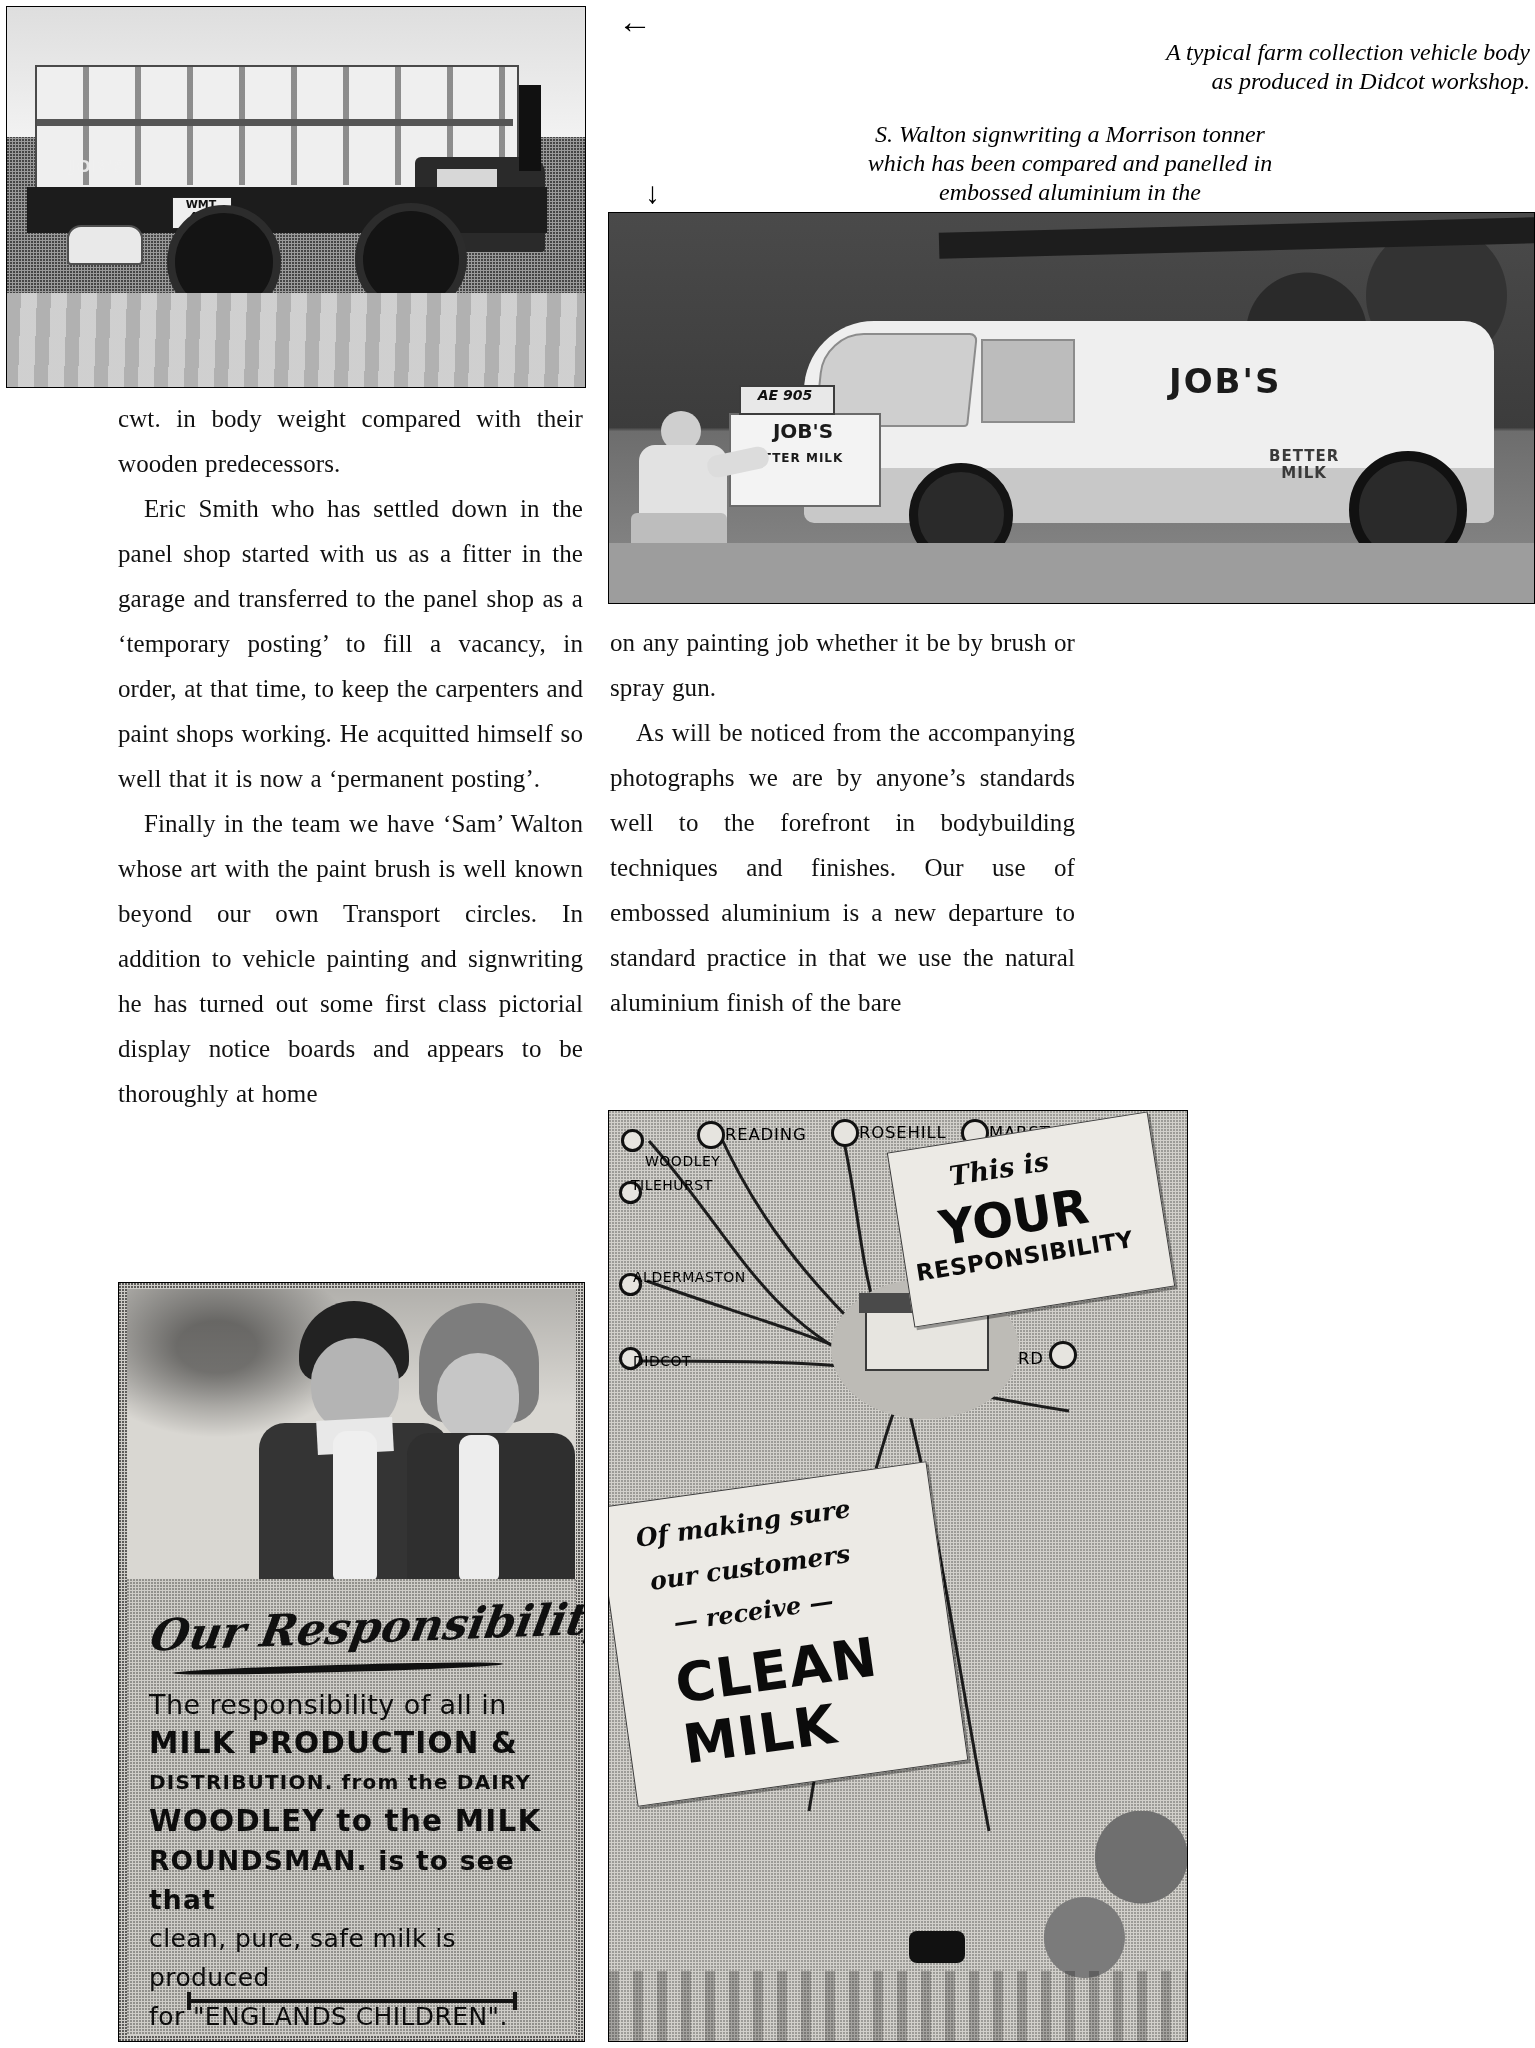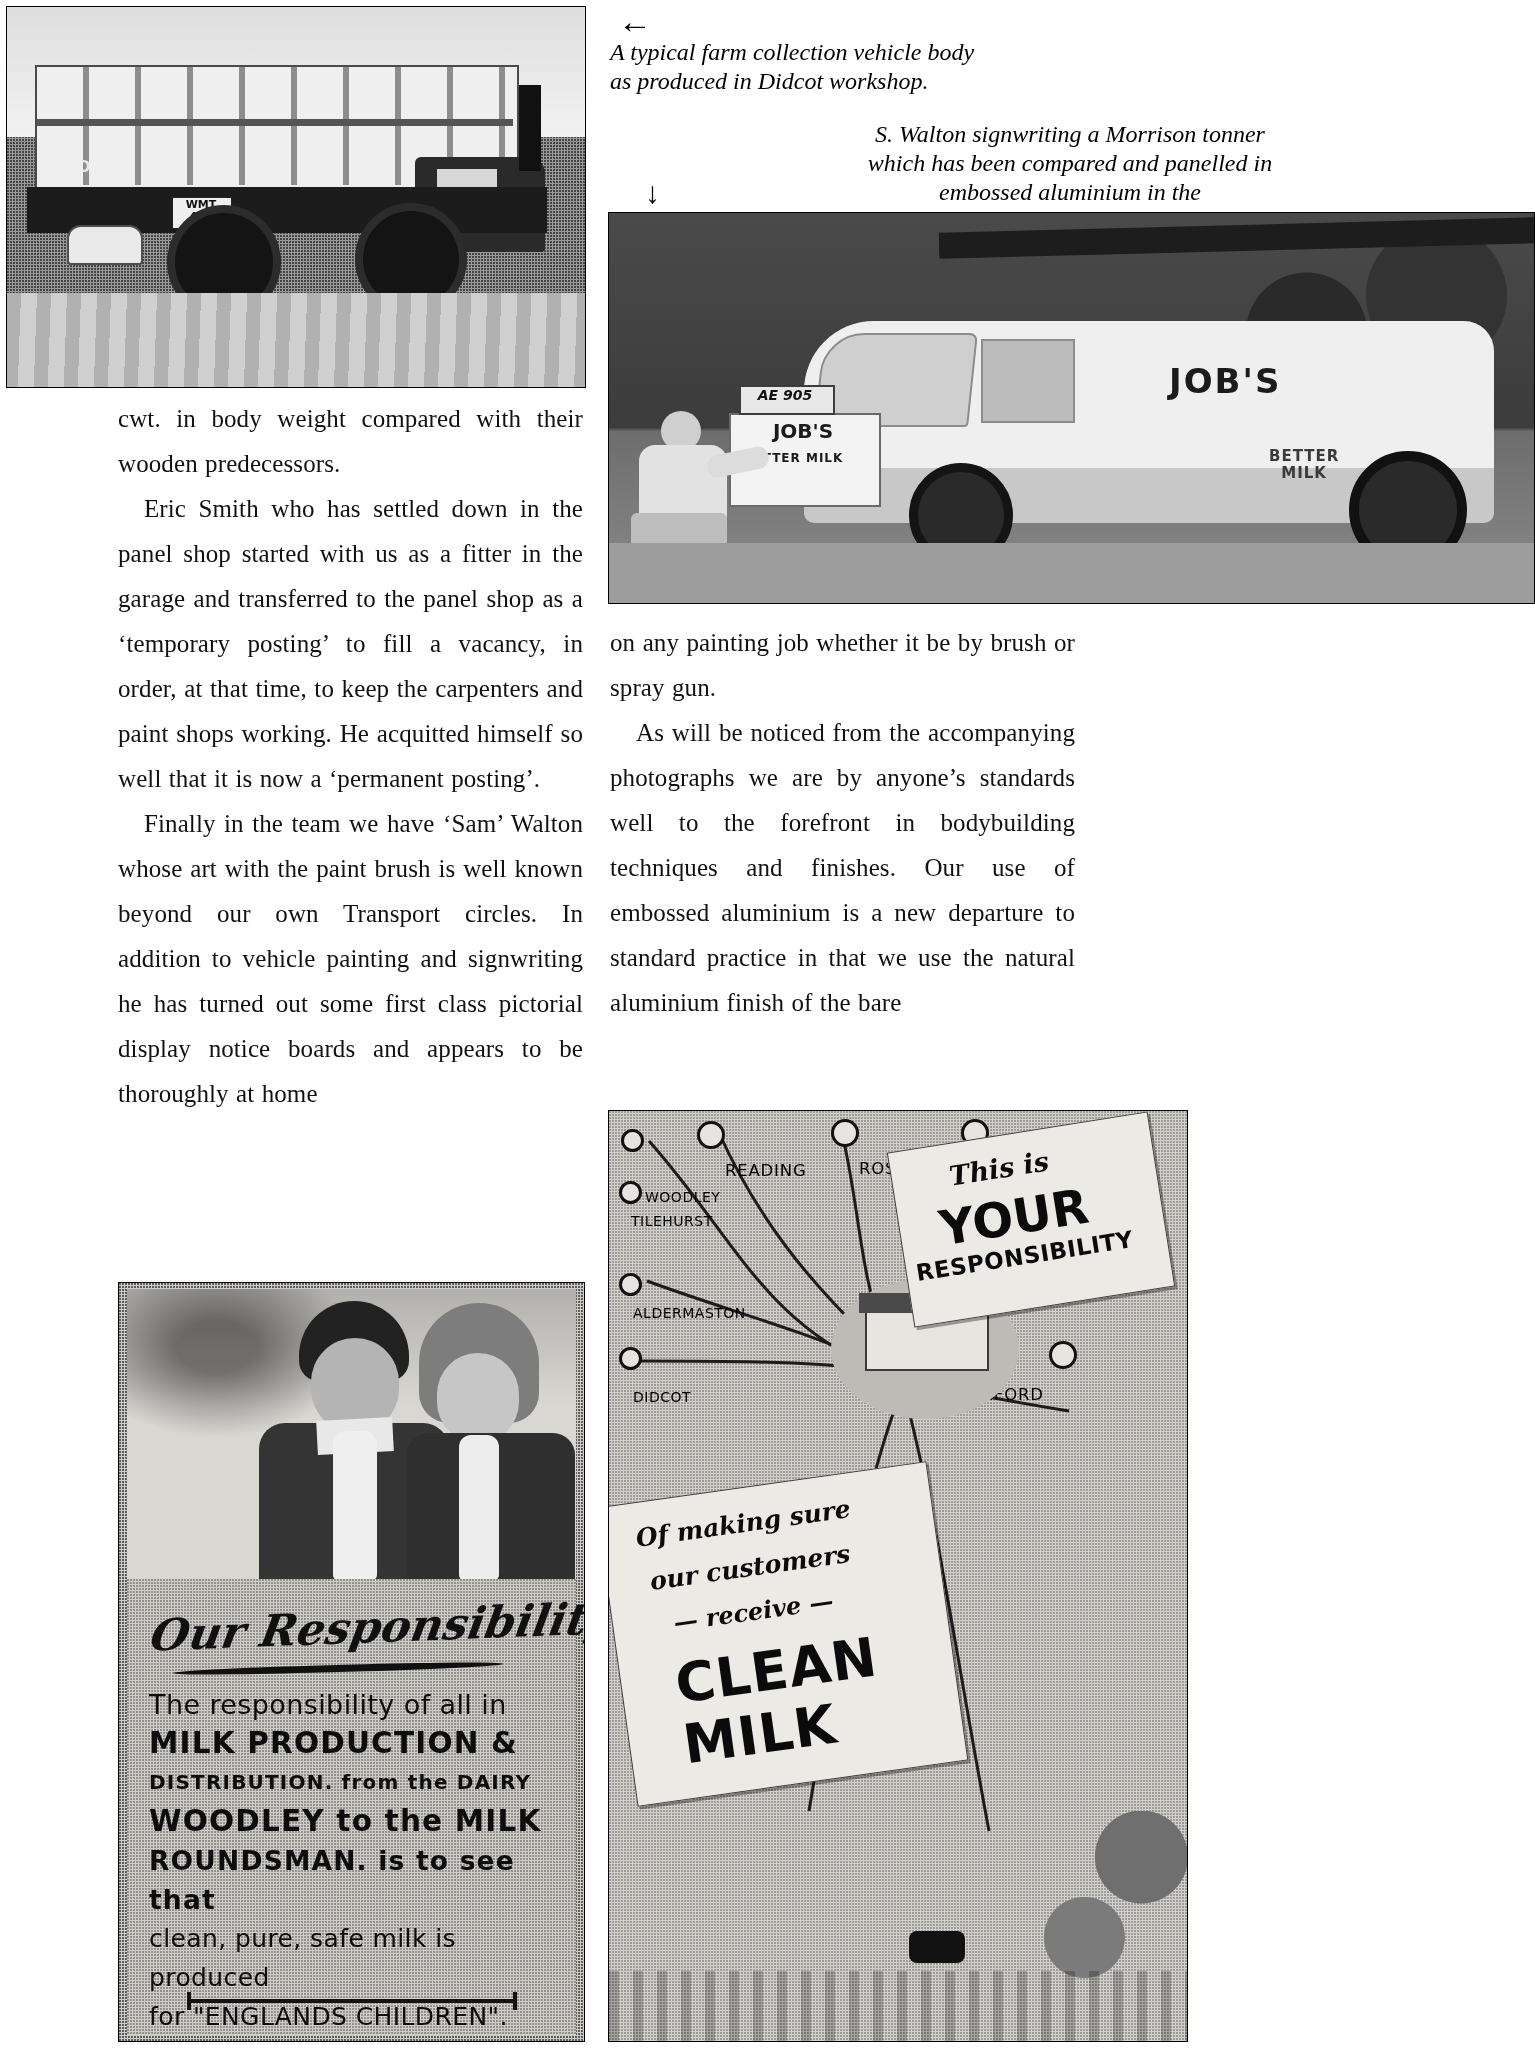--- a/index.html
+++ b/index.html
@@ -40,21 +40,21 @@
   .body-col p.ind{text-indent:26px;}
 
   .cap{
     position:absolute;
     font-family:"Liberation Serif", serif;
     font-style:italic;
     font-size:24px;
     line-height:29px;
     color:#000;
   }
-  .cap-c{text-align:left;}
+  .cap-c{text-align:right;}
 
   .contd{
     position:absolute;
     font-family:"Liberation Sans", sans-serif;
     font-style:italic;
     font-size:19px;
     letter-spacing:.4px;
     color:#000;
   }
 
@@ -110,21 +110,20 @@
     border:1px solid #000;
     overflow:hidden;
   }
   .town{
     position:absolute;
     font-family:"DejaVu Sans", sans-serif;
     font-size:16.5px;
     letter-spacing:.8px;
     color:#000;
     white-space:nowrap;
-    margin-top:36px;
   }
   .town-sm{font-size:14px;letter-spacing:.5px;}
   .node{
     position:absolute;width:22px;height:22px;border:3px solid #111;border-radius:50%;
     background:#e6e4df;
   }
   .node-sm{width:17px;height:17px;border-width:3px;}
   .banner{
     position:absolute;
     background:#eceae5;

